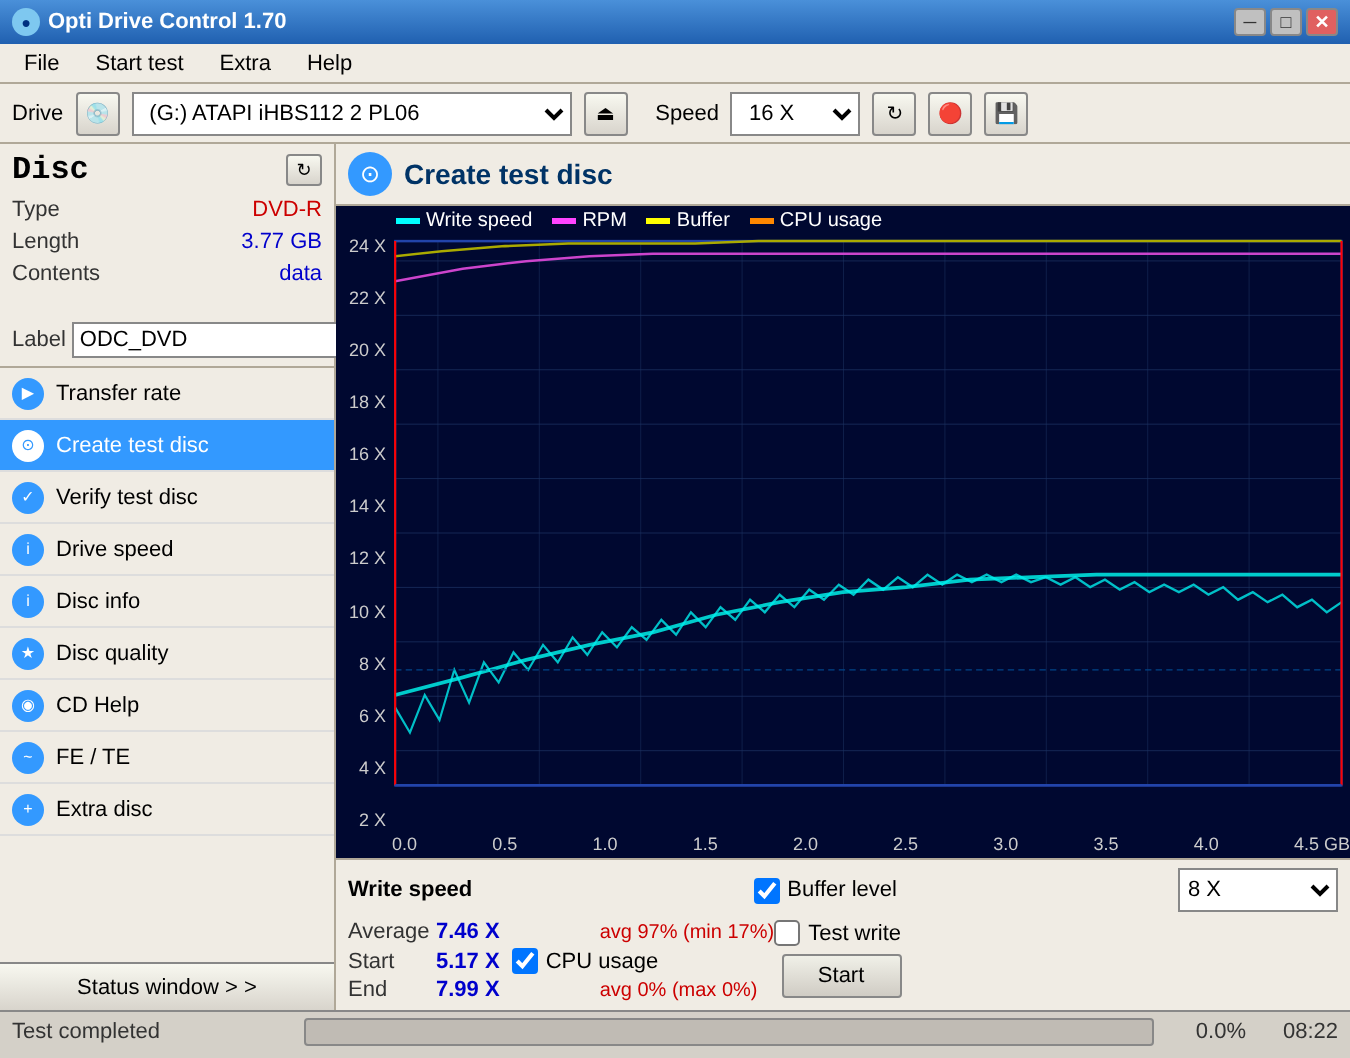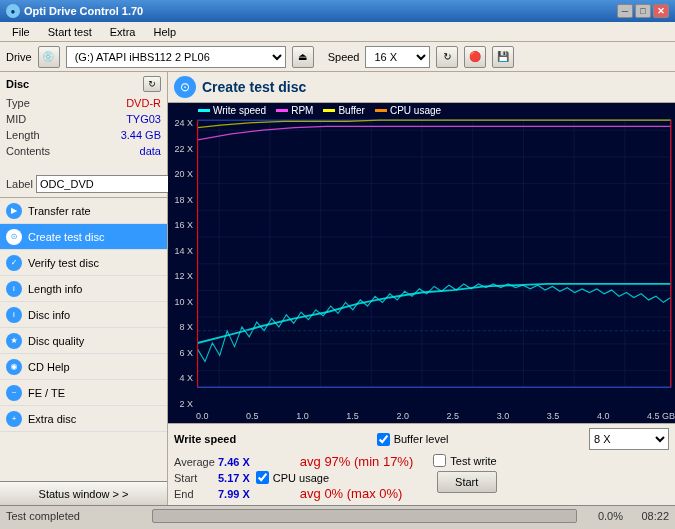--- a/index.html
+++ b/index.html
@@ -98,21 +98,21 @@
       background: #f0ece4;
       padding: 4px 6px;
       border-bottom: 1px solid #b0a898;
     }
     .disc-panel-header {
       display: flex;
       align-items: center;
       justify-content: space-between;
       margin-bottom: 3px;
     }
-    .disc-panel-title { font-weight: bold; font-size: 11px; }
+    .disc-panel-title { font-weight: bold; font-size: 16px; font-family: Liberation Mono, monospace; }
     .disc-refresh-btn {
       width: 18px; height: 16px;
       background: linear-gradient(to bottom, #f8f8f0, #d8d4cc);
       border: 1px solid #888;
       border-radius: 2px;
       display: flex; align-items: center; justify-content: center;
       cursor: pointer; font-size: 9px;
     }
     .disc-row {
       display: flex;
@@ -301,28 +301,27 @@
       font-size: 11px;
     }
     .speed-selector {
       height: 22px; width: 80px;
       font-size: 11px;
       border: 1px solid #888;
       background: white;
     }
     .stats-row {
       display: flex;
-      gap: 20px;
       align-items: flex-start;
     }
     .stat-col { display: flex; flex-direction: column; gap: 2px; }
     .stat-row { display: flex; gap: 6px; align-items: center; font-size: 11px; }
     .stat-key { width: 38px; color: #333; }
     .stat-val { color: #0000cc; font-weight: bold; }
-    .stat-extra { color: #cc0000; font-size: 13px; padding-left: 44px; }
+    .stat-extra { color: #cc0000; font-size: 10px; padding-left: 44px; }
     .test-write-cb { display: flex; align-items: center; gap: 4px; font-size: 11px; }
     .start-btn {
       width: 60px; height: 22px;
       background: linear-gradient(to bottom, #f0f0e8, #d0ccc4);
       border: 1px solid #888;
       border-radius: 2px;
       font-size: 11px;
       cursor: pointer;
     }
     .right-controls {
@@ -407,26 +406,22 @@
     <div class="disc-panel">
       <div class="disc-panel-header">
         <span class="disc-panel-title">Disc</span>
         <div class="disc-refresh-btn">↻</div>
       </div>
       <div class="disc-row">
         <span class="disc-key">Type</span>
         <span class="disc-val-red">DVD-R</span>
       </div>
       <div class="disc-row">
-        <span class="disc-key">MID</span>
-        <span class="disc-val">TYG03</span>
-      </div>
-      <div class="disc-row">
         <span class="disc-key">Length</span>
-        <span class="disc-val">3.44 GB</span>
+        <span class="disc-val">3.77 GB</span>
       </div>
       <div class="disc-row">
         <span class="disc-key">Contents</span>
         <span class="disc-val">data</span>
       </div>
       <div class="label-input-row">
         <span class="disc-key">Label</span>
         <input class="label-input" type="text" value="ODC_DVD" style="">
         <div class="label-edit-btn">✎</div>
       </div>
@@ -440,21 +435,21 @@
       <div class="nav-item active">
         <div class="nav-icon active-icon">⊙</div>
         <span>Create test disc</span>
       </div>
       <div class="nav-item">
         <div class="nav-icon blue">✓</div>
         <span>Verify test disc</span>
       </div>
       <div class="nav-item">
         <div class="nav-icon blue">i</div>
-        <span>Length info</span>
+        <span>Drive speed</span>
       </div>
       <div class="nav-item">
         <div class="nav-icon blue">i</div>
         <span>Disc info</span>
       </div>
       <div class="nav-item">
         <div class="nav-icon blue">★</div>
         <span>Disc quality</span>
       </div>
       <div class="nav-item">

